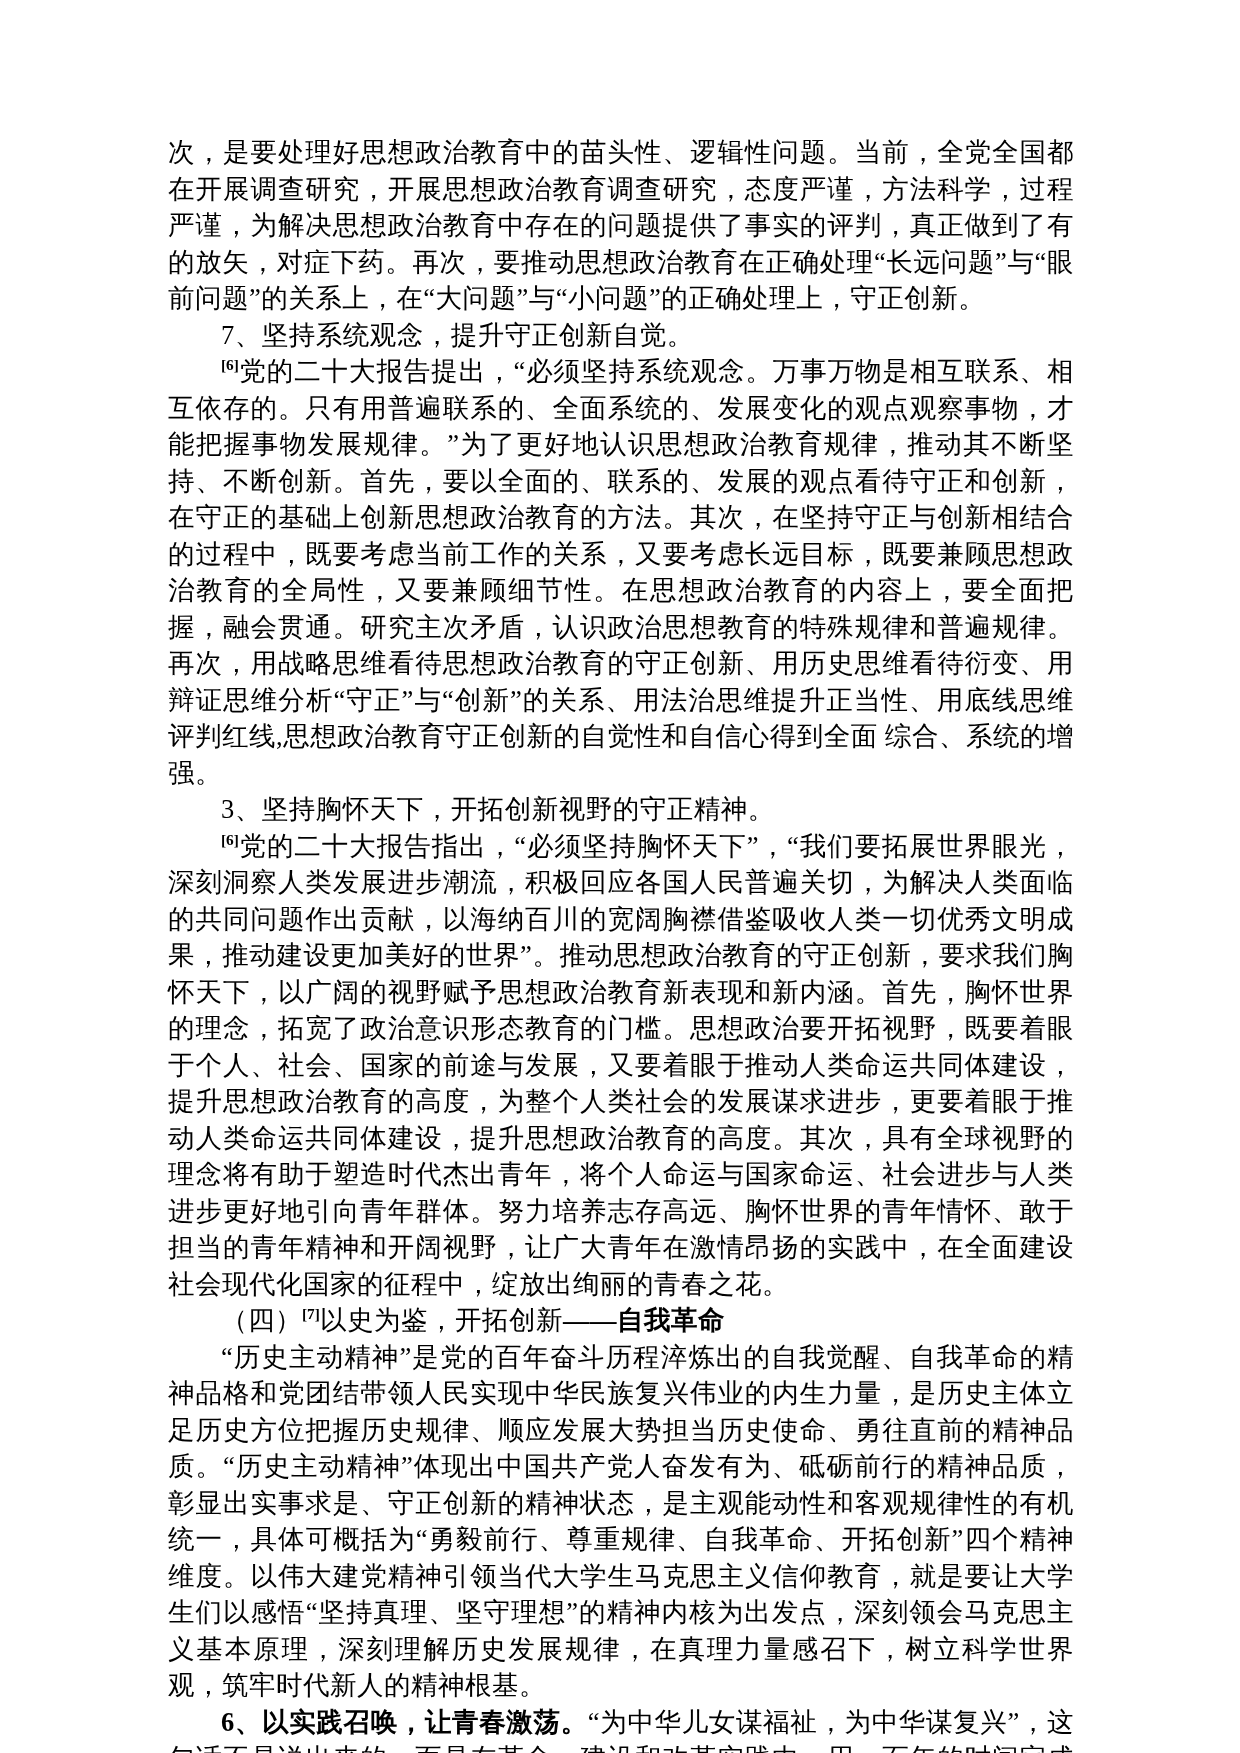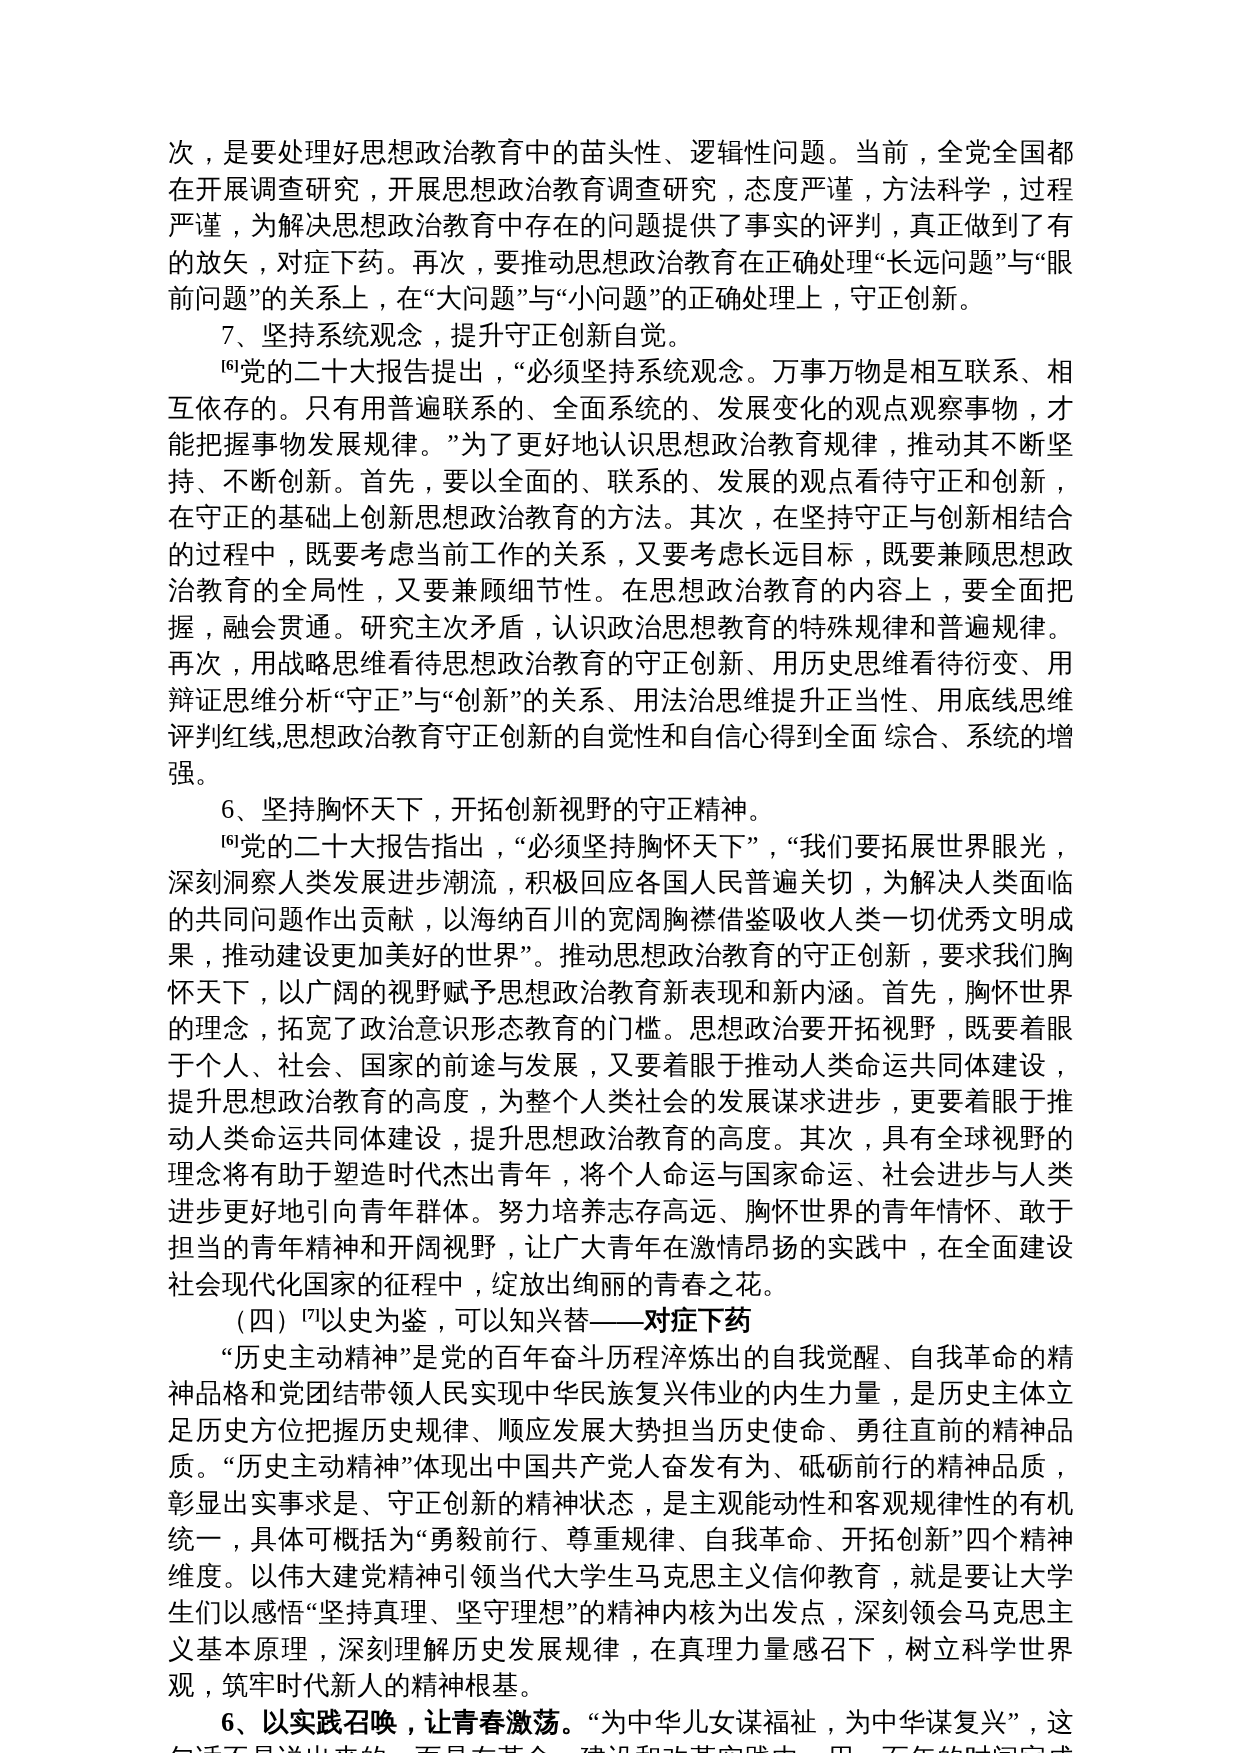--- a/index.html
+++ b/index.html
@@ -51,19 +51,19 @@
   }
 </style>
 </head>
 <body>
 
 <div class="page">
   <div class="content">
       <p><span>次，是要处理好思想政治教育中的苗头性、逻辑性问题。当前，全党全国都在开展调查研究，开展思想政治教育调查研究，态度严谨，方法科学，过程严谨，为解决思想政治教育中存在的问题提供了事实的评判，真正做到了有的放矢，对症下药。再次，要推动思想政治教育在正确处理“长远问题”与“眼前问题”的关系上，在“大问题”与“小问题”的正确处理上，守正创新。</span></p>
       <p class="indent"><span>7、坚持系统观念，提升守正创新自觉。</span></p>
       <p class="indent"><span class="run-sup">[6]</span><span>党的二十大报告提出，“必须坚持系统观念。万事万物是相互联系、相互依存的。只有用普遍联系的、全面系统的、发展变化的观点观察事物，才能把握事物发展规律。”为了更好地认识思想政治教育规律，推动其不断坚持、不断创新。首先，要以全面的、联系的、发展的观点看待守正和创新，在守正的基础上创新思想政治教育的方法。其次，在坚持守正与创新相结合的过程中，既要考虑当前工作的关系，又要考虑长远目标，既要兼顾思想政治教育的全局性，又要兼顾细节性。在思想政治教育的内容上，要全面把握，融会贯通。研究主次矛盾，认识政治思想教育的特殊规律和普遍规律。再次，用战略思维看待思想政治教育的守正创新、用历史思维看待衍变、用辩证思维分析“守正”与“创新”的关系、用法治思维提升正当性、用底线思维评判红线,思想政治教育守正创新的自觉性和自信心得到全面 综合、系统的增强。</span></p>
-      <p class="indent"><span>6、坚持胸怀天下，开拓创新视野的守正精神。</span></p>
+      <p class="indent"><span>3、坚持胸怀天下，开拓创新视野的守正精神。</span></p>
       <p class="indent"><span class="run-sup">[6]</span><span>党的二十大报告指出，“必须坚持胸怀天下”，“我们要拓展世界眼光，深刻洞察人类发展进步潮流，积极回应各国人民普遍关切，为解决人类面临的共同问题作出贡献，以海纳百川的宽阔胸襟借鉴吸收人类一切优秀文明成果，推动建设更加美好的世界”。推动思想政治教育的守正创新，要求我们胸怀天下，以广阔的视野赋予思想政治教育新表现和新内涵。首先，胸怀世界的理念，拓宽了政治意识形态教育的门槛。思想政治要开拓视野，既要着眼于个人、社会、国家的前途与发展，又要着眼于推动人类命运共同体建设，提升思想政治教育的高度，为整个人类社会的发展谋求进步，更要着眼于推动人类命运共同体建设，提升思想政治教育的高度。其次，具有全球视野的理念将有助于塑造时代杰出青年，将个人命运与国家命运、社会进步与人类进步更好地引向青年群体。努力培养志存高远、胸怀世界的青年情怀、敢于担当的青年精神和开阔视野，让广大青年在激情昂扬的实践中，在全面建设社会现代化国家的征程中，绽放出绚丽的青春之花。</span></p>
-      <p class="indent"><span>（四）</span><span class="run-sup">[7]</span><span>以史为鉴，可以知兴替</span><span class="run-bold">——对症下药</span></p>
+      <p class="indent"><span>（四）</span><span class="run-sup">[7]</span><span>以史为鉴，开拓创新</span><span class="run-bold">——自我革命</span></p>
       <p class="indent"><span>“历史主动精神”是党的百年奋斗历程淬炼出的自我觉醒、自我革命的精神品格和党团结带领人民实现中华民族复兴伟业的内生力量，是历史主体立足历史方位把握历史规律、顺应发展大势担当历史使命、勇往直前的精神品质。“历史主动精神”体现出中国共产党人奋发有为、砥砺前行的精神品质，彰显出实事求是、守正创新的精神状态，是主观能动性和客观规律性的有机统一，具体可概括为“勇毅前行、尊重规律、自我革命、开拓创新”四个精神维度。以伟大建党精神引领当代大学生马克思主义信仰教育，就是要让大学生们以感悟“坚持真理、坚守理想”的精神内核为出发点，深刻领会马克思主义基本原理，深刻理解历史发展规律，在真理力量感召下，树立科学世界观，筑牢时代新人的精神根基。</span></p>
       <p class="indent"><span class="run-bold">6、以实践召唤，让青春激荡。</span><span>“为中华儿女谋福祉，为中华谋复兴”，这句话不是说出来的，而是在革命、建设和改革实践中，用一百年的时间完成的。空谈误国，实干兴邦。第一个百年奋斗目标是中国共产党人团结带领人民一步一</span></p>
     </div>
 </div>
 
 </body></html>

